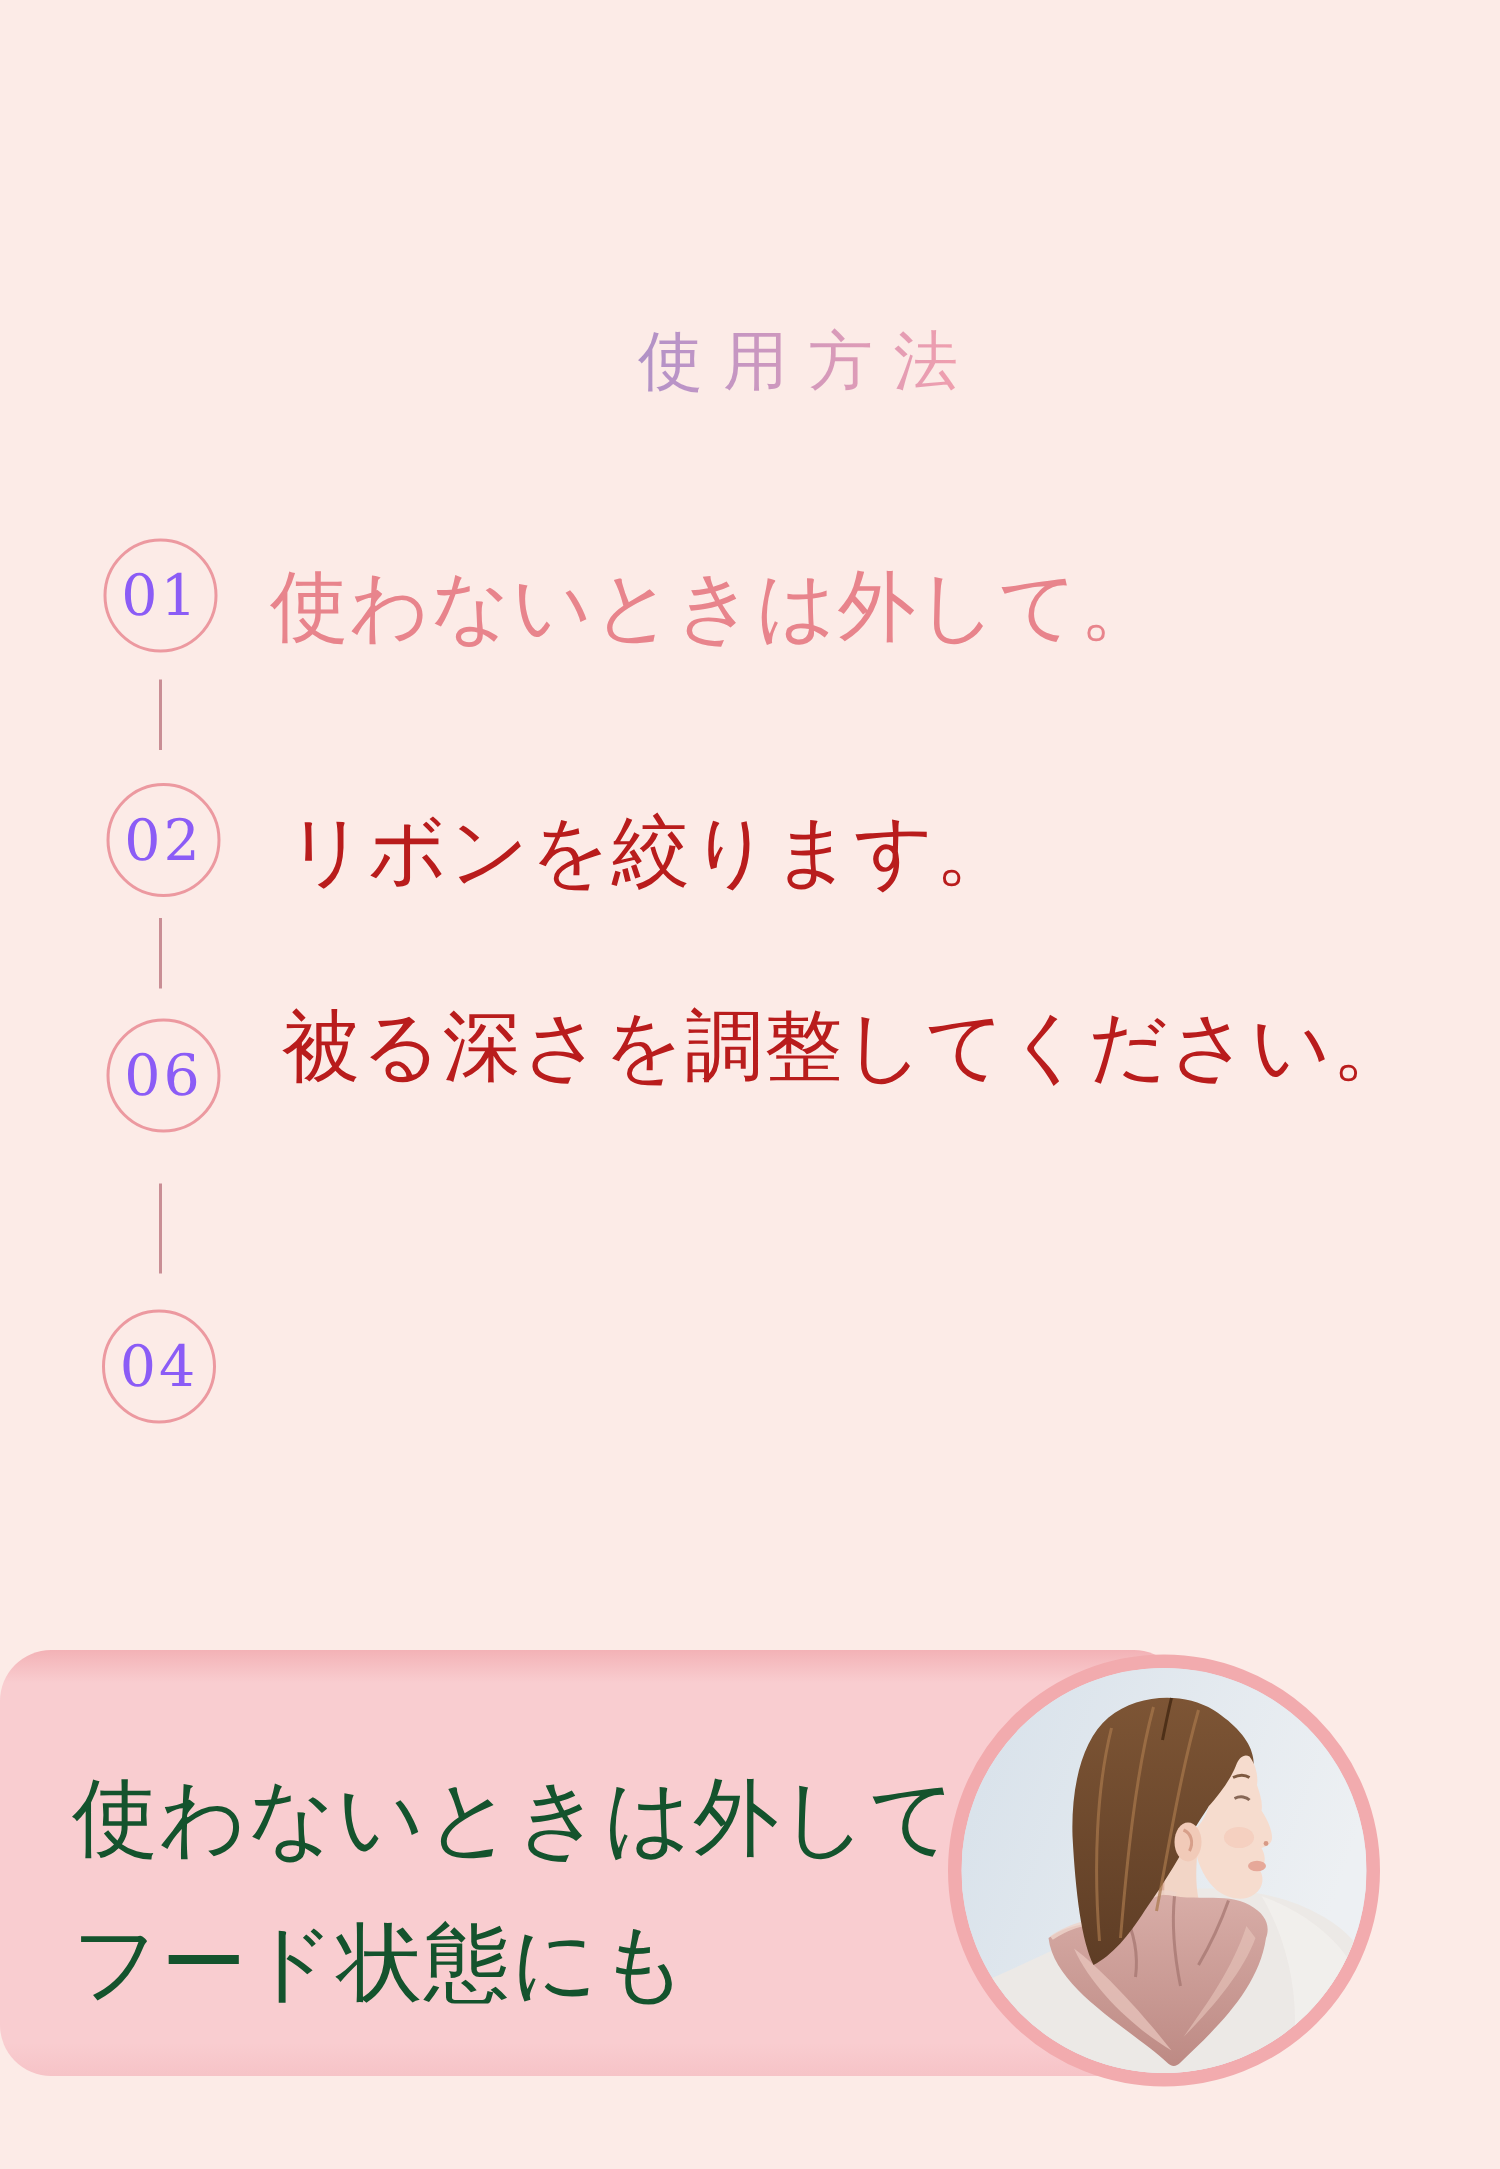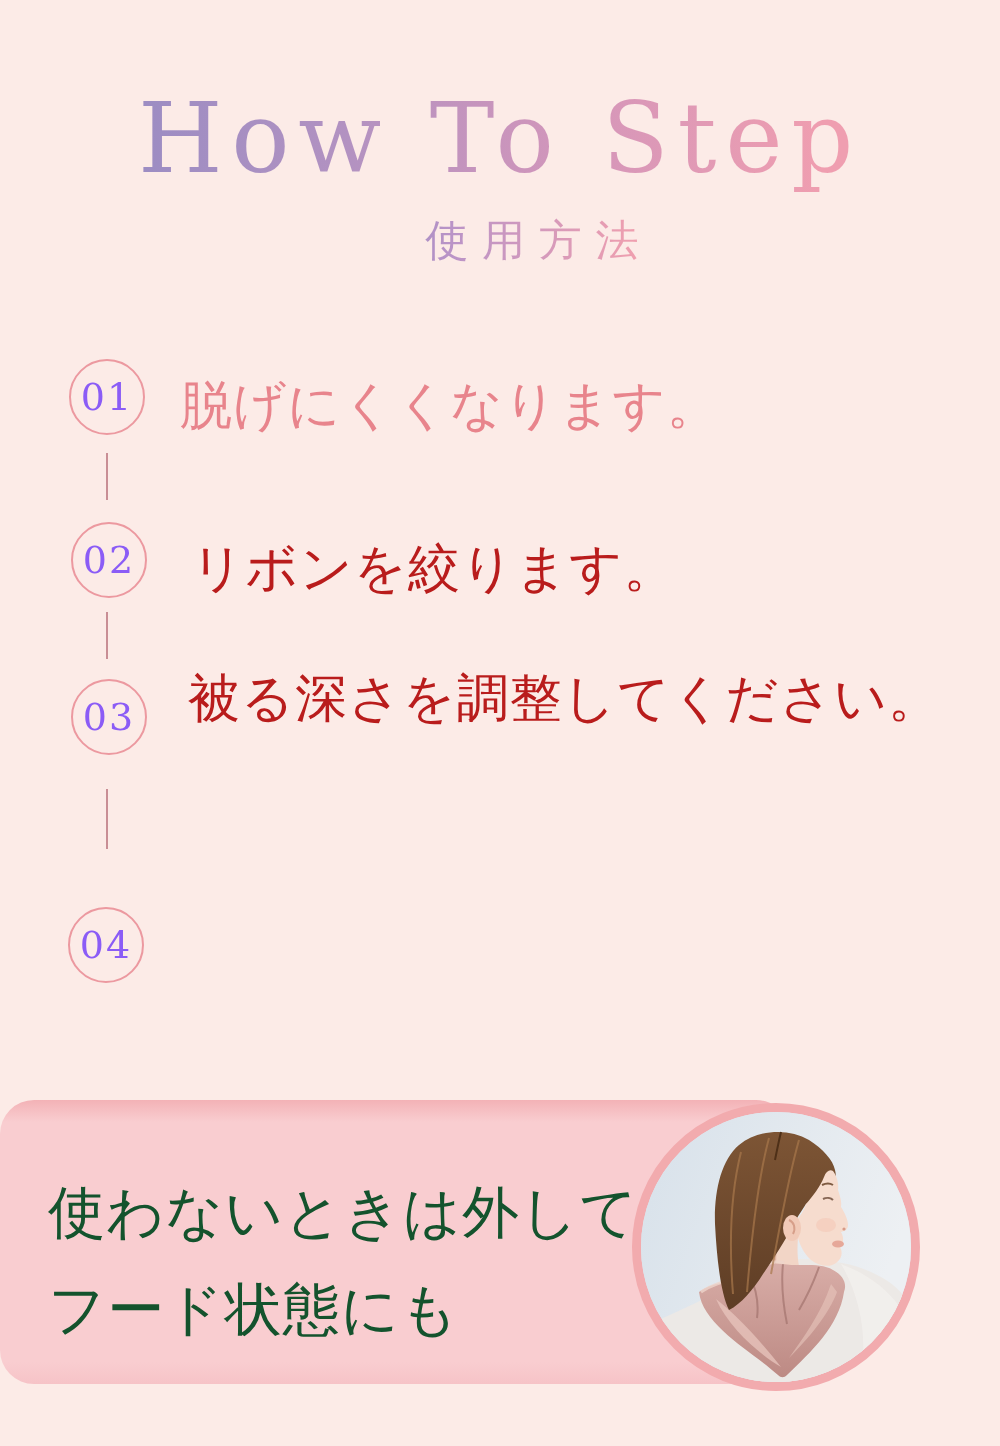--- a/index.html
+++ b/index.html
@@ -28,21 +28,21 @@
   
   .step-circle {
     position:absolute; width:72px; height:72px;
     border:2px solid #ec99a0; border-radius:50%;
     display:flex; align-items:center; justify-content:center;
     font-size:38px; letter-spacing:2px; color:#8b5cf6;
   }
   .c01 { left:69px;  top:359px; }
   .c02 { left:71px;  top:522px;align-items:center; }
   .c03 { left:71px;  top:679px; }
-  .c04 { left:68px;  top:907px; }
+  .c04 { left:68px;  top:873px; }
 
   .step-text {
     position:absolute; font-size:52px; color:#b91c1c;
     letter-spacing:1px; line-height:73px; white-space:pre-line;
   }
   .t01 { left:180px; top:369px; color:#e8848c; }
   .t02 { left:191px; top:532px; }
   .t03 { left:188px; top:662px; }
   .t04 { left:188px; top:876px; }
 
@@ -67,37 +67,36 @@
     width:270px; height:270px; border:9px solid #f2abae;
     border-radius:50%; overflow:hidden; background:#e2e8ee;
   }
   .photo-ring svg { display:block; }
 </style>
 </head>
 <body>
 
 <div class="canvas">
 
-  <h1 class="title">How To Step</h1>
   <h2 class="subtitle">使用方法</h2>
 
   <div class="step-circle c01">
     <span>01</span>
   </div>
-  <div class="step-text t01">脱げにくくなります。</div>
+  <div class="step-text t01">使わないときは外して。</div>
   <div class="connector l1"></div>
 
   <div class="step-circle c02">
     <span>02</span>
   </div>
   <div class="step-text t02">リボンを絞ります。</div>
   <div class="connector l2"></div>
 
   <div class="step-circle c03">
-    <span>03</span>
+    <span>06</span>
   </div>
   <div class="step-text t03">被る深さを調整してください。</div>
   <div class="connector l3"></div>
 
   <div class="step-circle c04">
     <span>04</span>
   </div>
 
   <div class="bottom-panel"></div>
   <div class="bottom-text">

